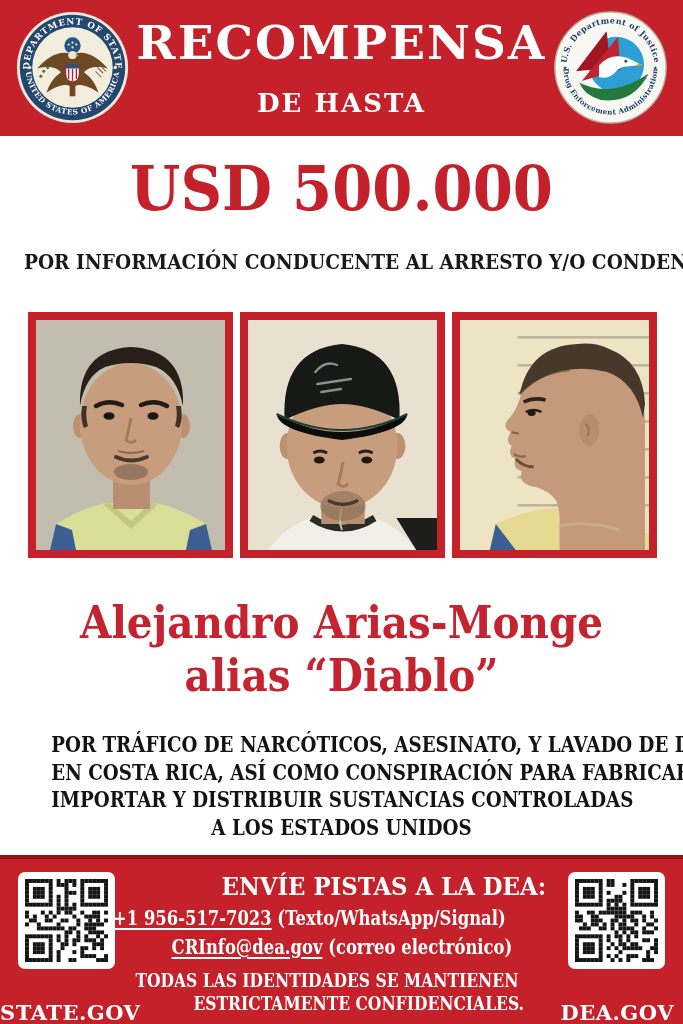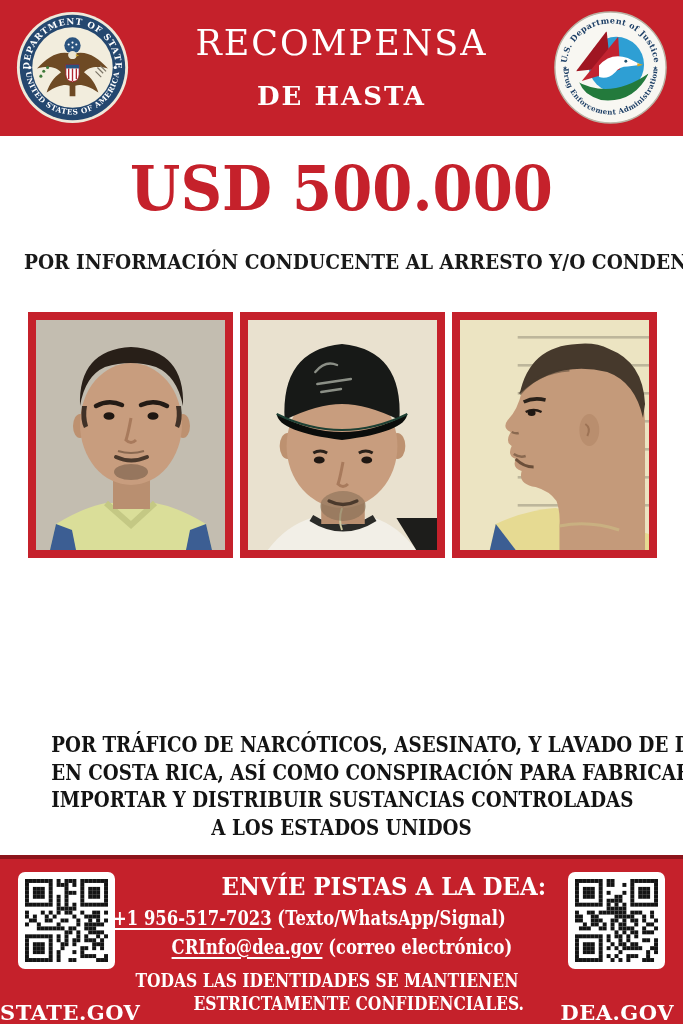--- a/index.html
+++ b/index.html
@@ -3,21 +3,21 @@
 <meta charset="utf-8">
 <style>
   html,body{margin:0;padding:0;background:#ffffff;}
   .poster{position:relative;width:683px;height:1024px;overflow:hidden;background:#ffffff;
           font-family:"DejaVu Serif","Liberation Serif",serif;}
 
   
   .banner{position:absolute;top:0;left:0;right:0;height:136px;background:#c5212b;}
   .banner-titles{position:absolute;left:140px;right:140px;top:0;bottom:0;
                  display:flex;flex-direction:column;align-items:center;justify-content:center;color:#fff;}
-  .banner-title{font-size:35px;font-weight:normal;letter-spacing:2px;line-height:1.05;white-space:nowrap;}
+  .banner-title{font-size:47px;font-weight:bold;letter-spacing:2px;line-height:1.05;white-space:nowrap;}
   .banner-sub{font-size:26px;font-weight:bold;letter-spacing:2px;margin-top:20px;white-space:nowrap;}
   .seal{position:absolute;top:10px;width:115px;height:115px;}
   .seal.left{left:15px;} .seal.right{right:15px;}
 
   
   .amount{position:absolute;top:152px;left:0;width:100%;text-align:center;color:#c5212b;
           font-size:62px;font-weight:bold;transform:scaleX(.93);white-space:nowrap;}
   .leadin{position:absolute;top:250px;left:0;width:100%;text-align:center;color:#191919;
           font-size:20px;font-weight:bold;transform:scaleX(.93);white-space:nowrap;}
 
@@ -211,20 +211,24 @@
         <path d="M64,82 Q74,77 86,80" stroke="#2a211a" stroke-width="3.5" fill="none"></path>
         <path d="M66,92 Q74,88 82,92" stroke="#241b15" stroke-width="2.5" fill="none"></path>
         <ellipse cx="72" cy="93" rx="4" ry="3" fill="#1f1712"></ellipse>
         <path d="M52,112 q4,2 7,1 M54,134 q6,4 12,2" stroke="#8a6950" stroke-width="2.5" fill="none"></path>
         <path d="M56,139 q8,8 18,8" stroke="#6b4f3a" stroke-width="3" fill="none"></path>
         <path d="M100,206 q30,-6 60,4" stroke="#cdbf86" stroke-width="3" fill="none" opacity=".6"></path>
       </svg>
     </div>
   </div>
 
+  <div class="name-block">
+    <div>Alejandro Arias-Monge</div>
+    <div>alias “Diablo”</div>
+  </div>
 
   <div class="charges">
     <div>POR TRÁFICO DE NARCÓTICOS, ASESINATO, Y LAVADO DE DINERO</div>
     <div>EN COSTA RICA, ASÍ COMO CONSPIRACIÓN PARA FABRICAR,</div>
     <div>IMPORTAR Y DISTRIBUIR SUSTANCIAS CONTROLADAS</div>
     <div>A LOS ESTADOS UNIDOS</div>
   </div>
 
   <div class="footer">
 

